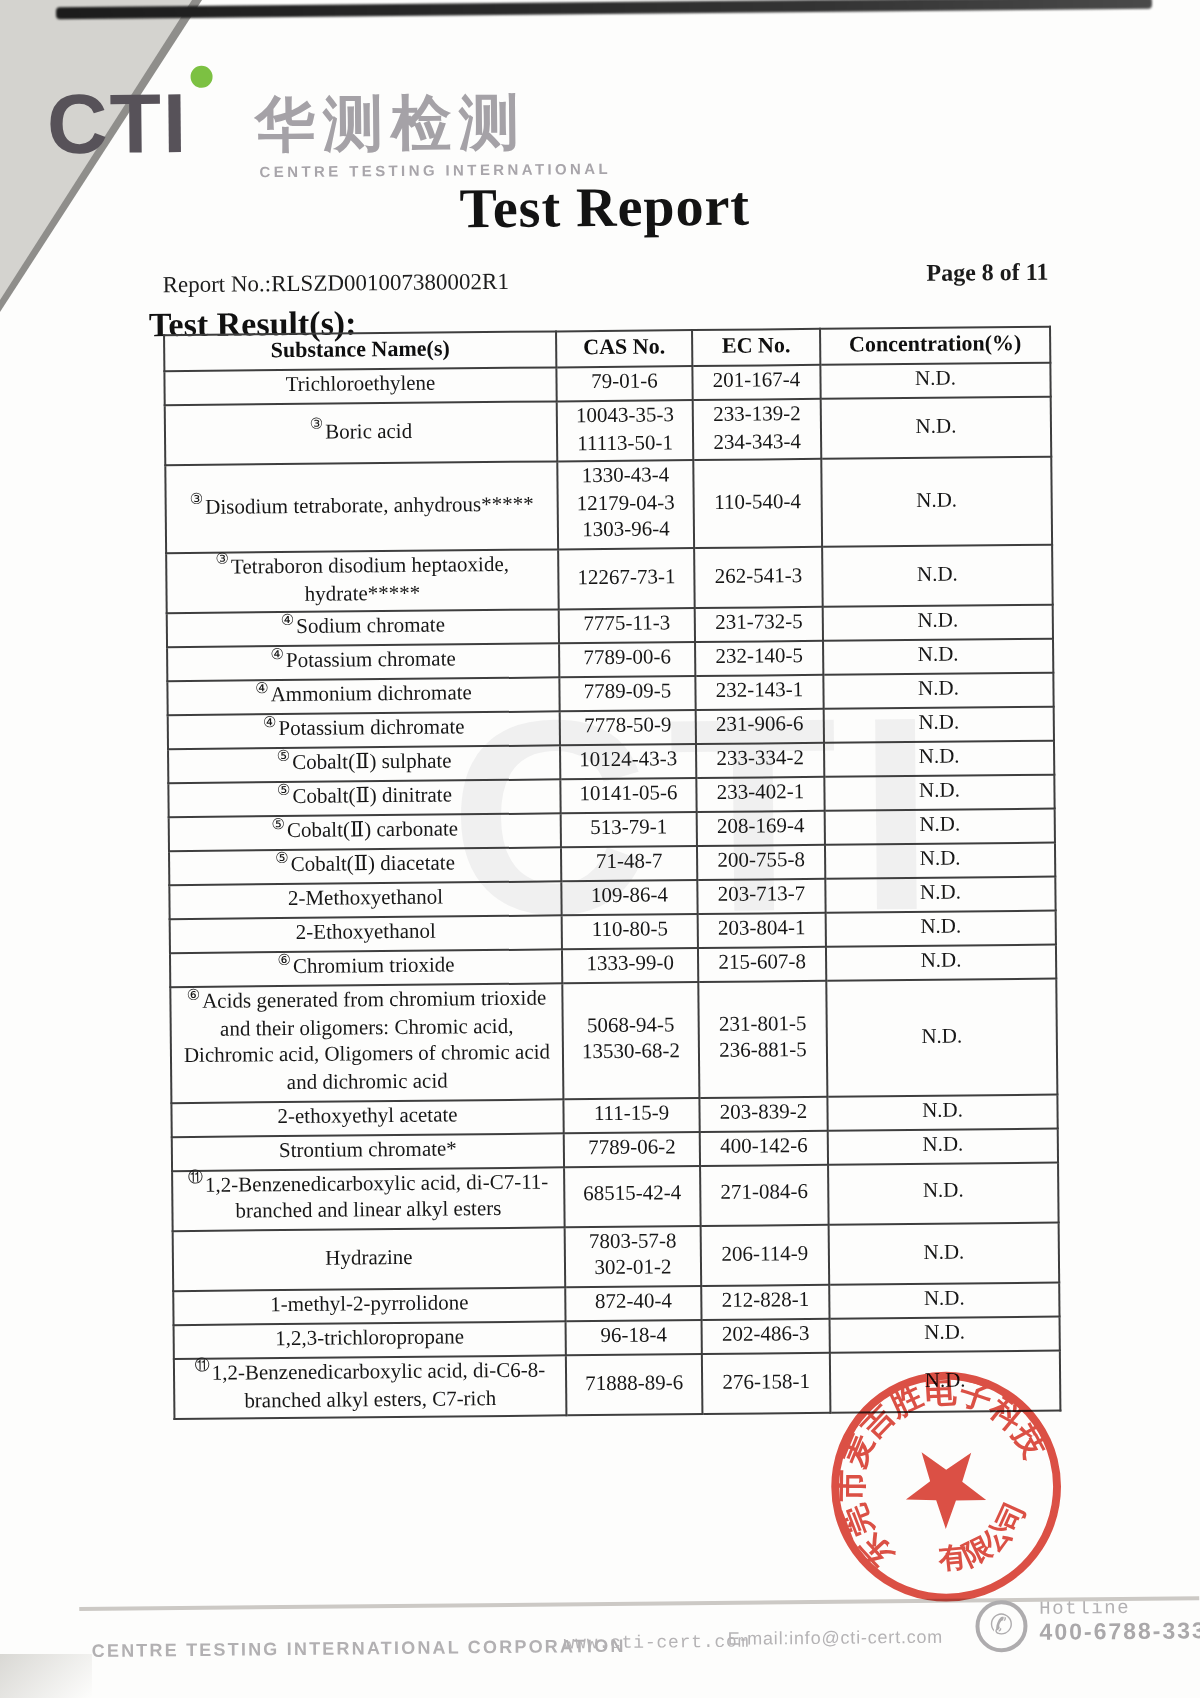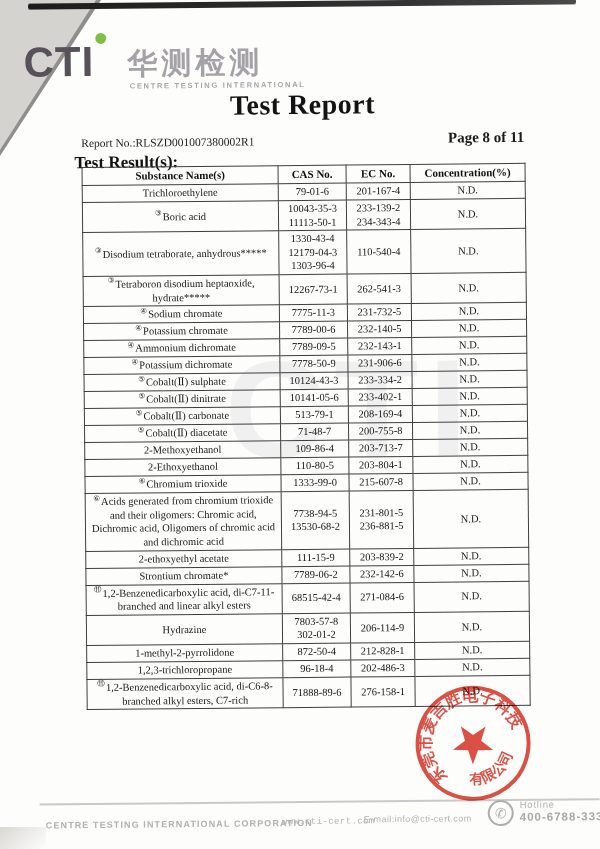--- a/index.html
+++ b/index.html
@@ -36,21 +36,21 @@
               font-family:"Liberation Sans",sans-serif; }
   .logo-sub { position:absolute; left:133px; top:80px; z-index:3;
               font-family:"Liberation Sans",sans-serif; font-size:7.5px; letter-spacing:1.7px;
               color:#a8a5aa; font-weight:bold; }
 
   .title { position:absolute; left:84px; top:89px; width:443px; text-align:center;
            font-size:28px; font-weight:bold; color:#131313; letter-spacing:0.5px; }
 
   .meta-row { position:absolute; left:84px; top:135px; width:443px; }
   .report-no { float:left; font-size:11.5px; color:#1d1d1d; }
-  .page-no   { float:right; font-size:15px; font-weight:bold; color:#1b1b1b; margin-top:-4px; }
+  .page-no   { float:right; font-size:12px; font-weight:bold; color:#1b1b1b; margin-top:-4px; }
   .section-label { position:absolute; left:77px; top:151px; font-size:17px; font-weight:bold; color:#111; }
 
   
   table.results { position:absolute; left:84px; top:165px; width:443px; z-index:1;
                   border-collapse:collapse; table-layout:fixed; background:transparent; }
   table.results th, table.results td {
       border:1px solid #3e3e3e; text-align:center; vertical-align:middle;
       font-size:10.5px; line-height:13.6px; color:#171717; padding:1px 2px;
       font-family:"Liberation Serif","DejaVu Serif","DejaVu Sans",serif; }
   table.results th { font-size:11px; font-weight:bold; height:18px; color:#0f0f0f; }
@@ -67,21 +67,21 @@
                  background:#ccc9c5; z-index:2; }
   .footer-company { position:absolute; left:42px; top:818px; font-family:"Liberation Sans",sans-serif;
                     font-size:9px; letter-spacing:1.1px; color:#b2b0b2; font-weight:bold; }
   .footer-web   { position:absolute; left:278px; top:817px; font-family:Liberation Mono, monospace;
                   font-size:9px; letter-spacing:0.4px; color:#b5b3b5; }
   .footer-email { position:absolute; left:360px; top:815px; font-family:"Liberation Sans",sans-serif;
                   font-size:9px; letter-spacing:0.4px; color:#b5b3b5; }
   .phone-badge { position:absolute; left:484px; top:802px; width:26px; height:26px; z-index:2;
                  border:2px solid #aeacae; border-radius:50%; color:#aeacae;
                  font-family:"DejaVu Sans",sans-serif; font-size:14px; line-height:22px; text-align:center; }
-  .hotline-label { position:absolute; left:516px; top:801px; font-family:Liberation Sans, sans-serif;
+  .hotline-label { position:absolute; left:516px; top:801px; font-family:Liberation Mono, monospace;
                    font-size:9.5px; color:#b2b0b2; letter-spacing:0.8px; }
   .hotline-number { position:absolute; left:516px; top:813px; font-family:"Liberation Sans",sans-serif;
                     font-size:11.5px; color:#aaa8aa; letter-spacing:1px; font-weight:bold; }
 </style>
 </head>
 <body>
 
 <div id="canvas">
 
   <div class="corner-dark"></div>
@@ -271,21 +271,21 @@
               <div>1333-99-0</div>
             </td>
             <td>
               <div>215-607-8</div>
             </td>
             <td>N.D.</td>
           </tr>
           <tr>
             <td><sup class="fn">⑥</sup>Acids generated from chromium trioxide and their oligomers: Chromic acid, Dichromic acid, Oligomers of chromic acid and dichromic acid</td>
             <td>
-              <div>7738-94-5</div>
+              <div>5068-94-5</div>
               <div>13530-68-2</div>
             </td>
             <td>
               <div>231-801-5</div>
               <div>236-881-5</div>
             </td>
             <td>N.D.</td>
           </tr>
           <tr>
             <td class="c-single">2-ethoxyethyl acetate</td>
@@ -296,21 +296,21 @@
               <div>203-839-2</div>
             </td>
             <td>N.D.</td>
           </tr>
           <tr>
             <td class="c-single">Strontium chromate*</td>
             <td>
               <div>7789-06-2</div>
             </td>
             <td>
-              <div>232-142-6</div>
+              <div>400-142-6</div>
             </td>
             <td>N.D.</td>
           </tr>
           <tr>
             <td class="c-single"><sup class="fn">⑪</sup>1,2-Benzenedicarboxylic acid, di-C7-11-branched and linear alkyl esters</td>
             <td>
               <div>68515-42-4</div>
             </td>
             <td>
               <div>271-084-6</div>
@@ -324,21 +324,21 @@
               <div>302-01-2</div>
             </td>
             <td>
               <div>206-114-9</div>
             </td>
             <td>N.D.</td>
           </tr>
           <tr>
             <td class="c-single">1-methyl-2-pyrrolidone</td>
             <td>
-              <div>872-50-4</div>
+              <div>872-40-4</div>
             </td>
             <td>
               <div>212-828-1</div>
             </td>
             <td>N.D.</td>
           </tr>
           <tr>
             <td class="c-single">1,2,3-trichloropropane</td>
             <td>
               <div>96-18-4</div>

